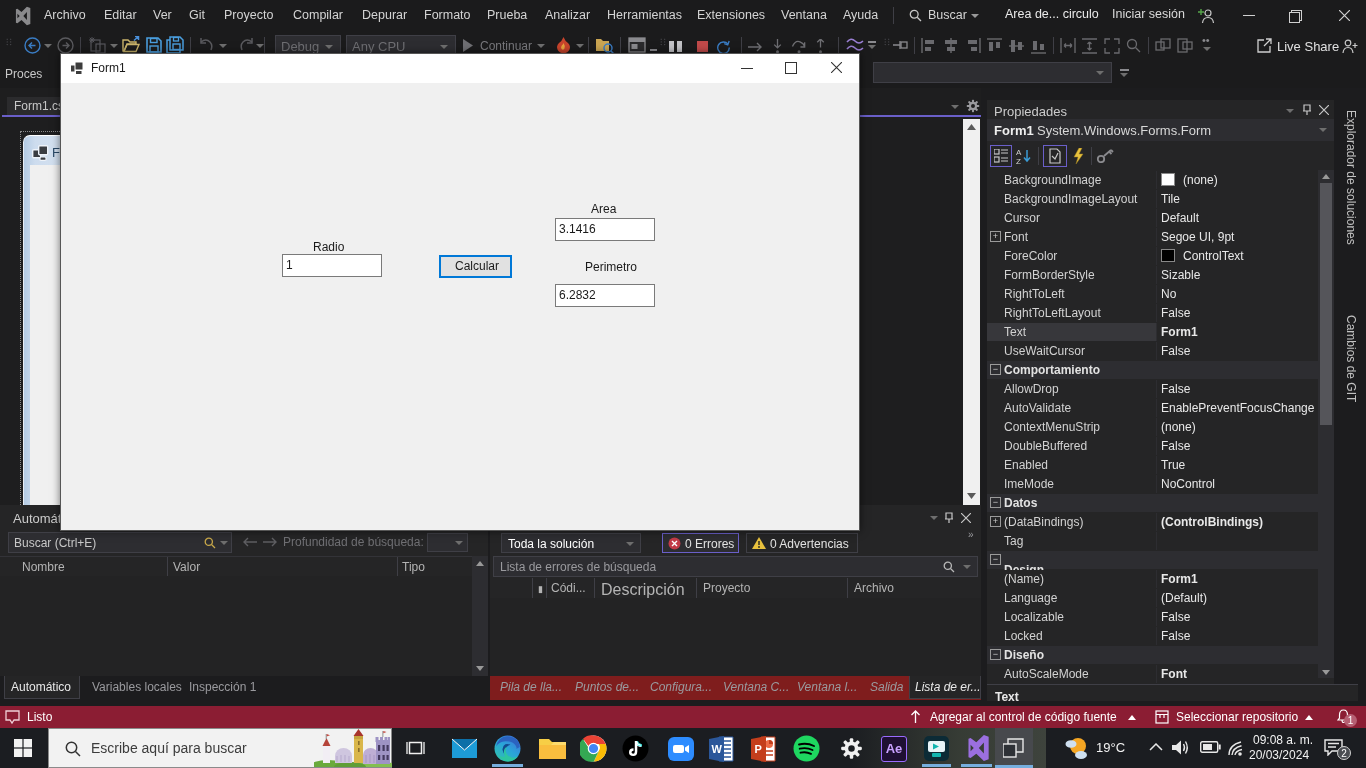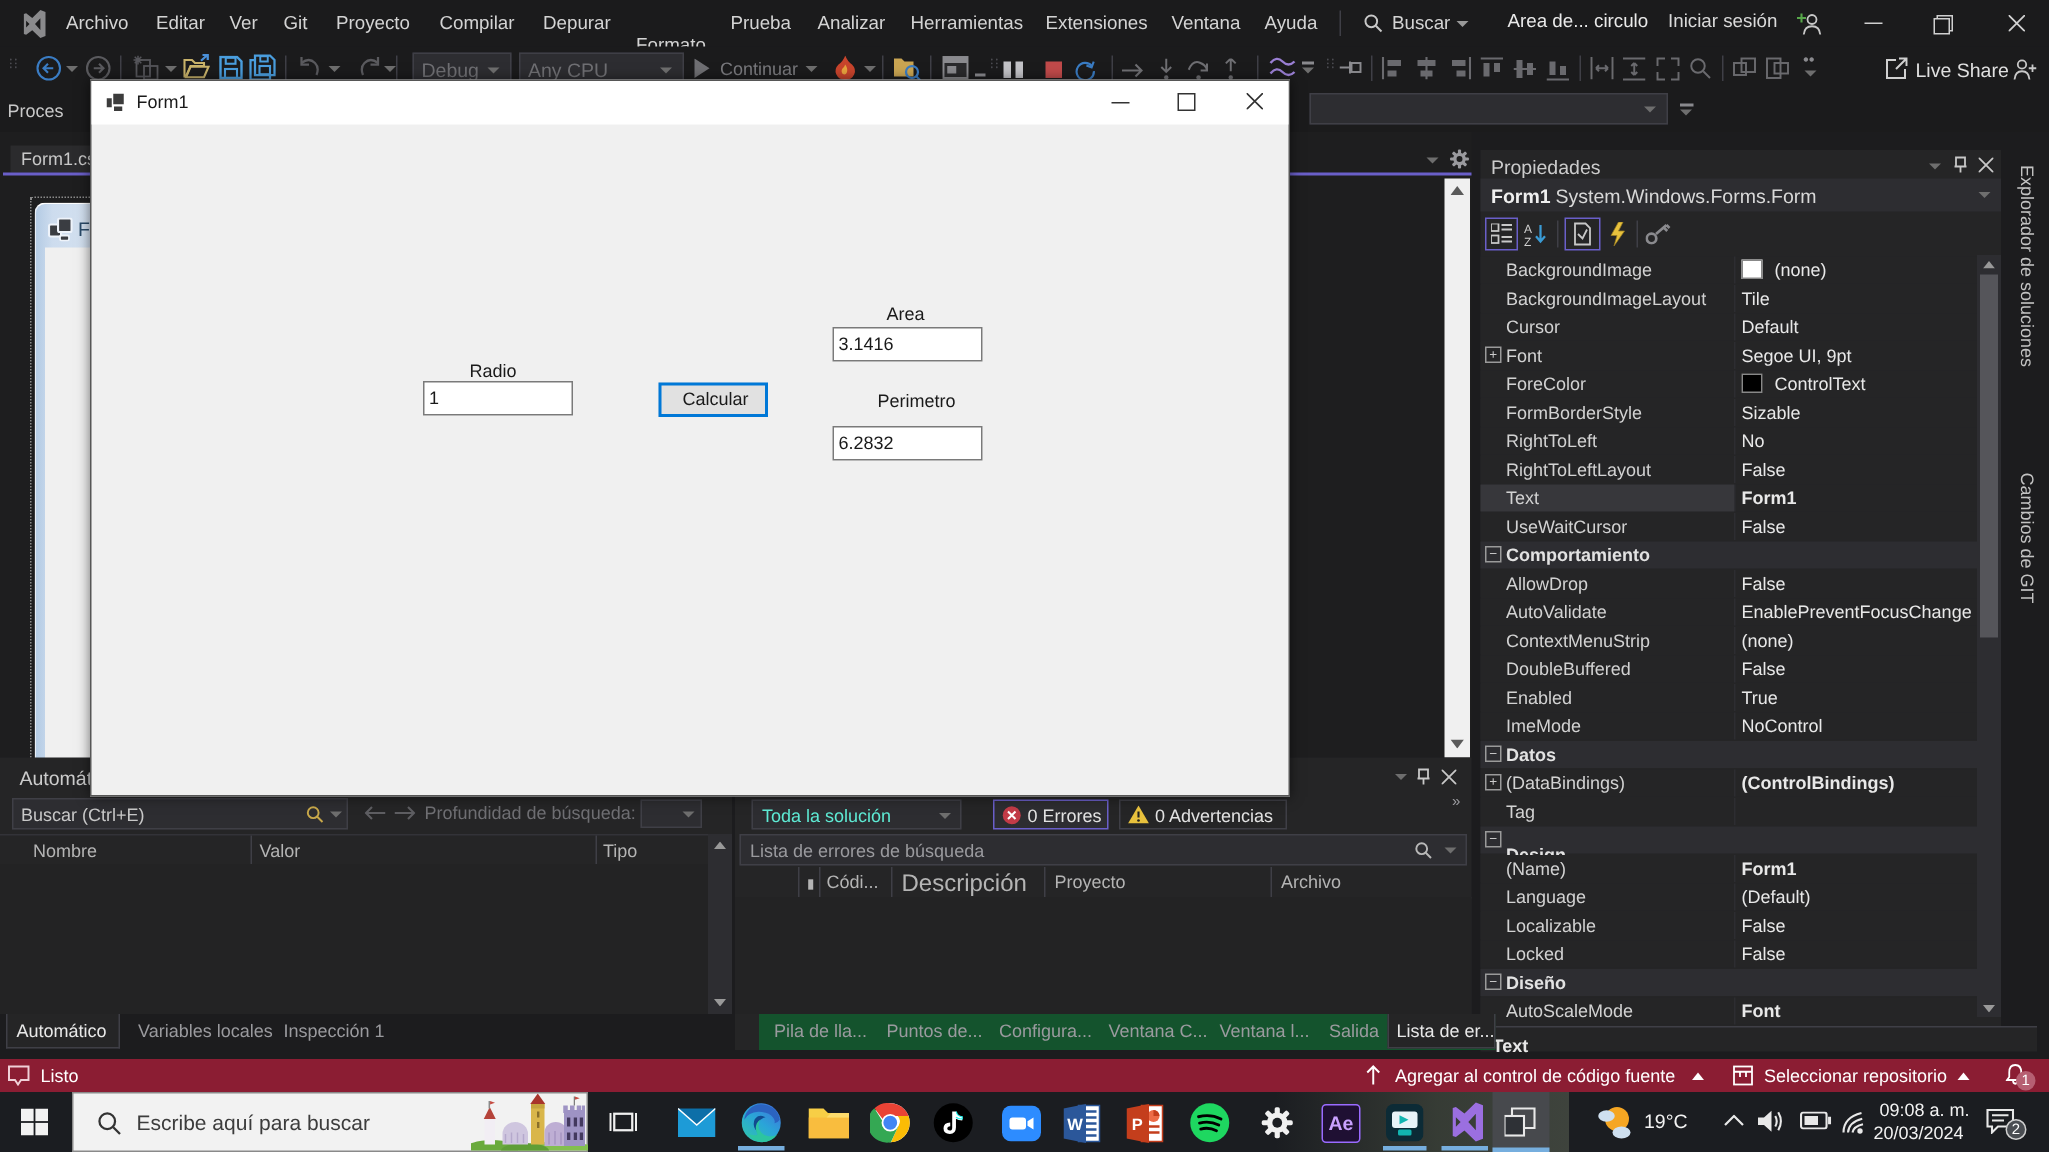--- a/index.html
+++ b/index.html
@@ -19,21 +19,21 @@
   <svg class="abs" style="left:12px;top:6px;" width="20" height="20" viewBox="0 0 24 24">
     <path fill-rule="evenodd" d="M17.9 0.8 L11.4 7.1 L6.5 3.4 L4.7 4.0 L4.7 20.0 L6.5 20.6 L11.4 16.9 L17.9 23.2 L22 21.6 L22 2.4 Z M6.5 14.7 L6.5 9.3 L9.2 12 Z M17.9 16.7 L13.6 12 L17.9 7.3 Z" fill="#8a8a8c"></path>
   </svg>
   <span class="abs menutxt" style="left:44px;top:8px;">Archivo</span>
   <span class="abs menutxt" style="left:104px;top:8px;">Editar</span>
   <span class="abs menutxt" style="left:153px;top:8px;">Ver</span>
   <span class="abs menutxt" style="left:189px;top:8px;">Git</span>
   <span class="abs menutxt" style="left:224px;top:8px;">Proyecto</span>
   <span class="abs menutxt" style="left:293px;top:8px;">Compilar</span>
   <span class="abs menutxt" style="left:362px;top:8px;">Depurar</span>
-  <span class="abs menutxt" style="left:424px;top:23px;">Formato</span>
+  <span class="abs menutxt" style="left:424px;top:8px;">Formato</span>
   <span class="abs menutxt" style="left:487px;top:8px;">Prueba</span>
   <span class="abs menutxt" style="left:545px;top:8px;">Analizar</span>
   <span class="abs menutxt" style="left:607px;top:8px;">Herramientas</span>
   <span class="abs menutxt" style="left:697px;top:8px;">Extensiones</span>
   <span class="abs menutxt" style="left:781px;top:8px;">Ventana</span>
   <span class="abs menutxt" style="left:843px;top:8px;">Ayuda</span>
   <div class="abs sep" style="left:893px;top:7px;height:17px;"></div>
   <svg class="abs" style="left:909px;top:9px;" width="13" height="13" viewBox="0 0 13 13">
       <circle cx="5.2" cy="5.2" r="3.9" fill="none" stroke="#c8c8c8" stroke-width="1.3"></circle>
       <line x1="8.2" y1="8.2" x2="12" y2="12" stroke="#c8c8c8" stroke-width="1.3"></line>
@@ -539,21 +539,21 @@
   <div class="abs caretg" style="left:440px;top:11px;"></div>
   <svg class="abs" style="left:454px;top:7px;" width="10" height="12" viewBox="0 0 10 12">
       <path d="M2 1 L8 1 L8 7 L2 7 Z M5 7 L5 11 M1 7 L9 7" stroke="#c8c8c8" stroke-width="1.2" fill="none"></path>
     </svg>
   <svg class="abs" style="left:471px;top:8px;" width="10" height="10" viewBox="0 0 10 10">
       <path d="M0 0 L10 10 M10 0 L0 10" stroke="#c8c8c8" stroke-width="1.2"></path>
     </svg>
   <span class="abs" style="left:478px;top:24px;color:#9a9a9e;font-size:10px;">»</span>
 
   <div class="abs combo" style="left:11px;top:28px;width:140px;height:20px;">
-    <span class="abs" style="left:6px;top:3px;color:#5eead4;font-size:12px;">Toda la solución</span>
+    <span class="abs" style="left:6px;top:3px;color:#ffffff;font-size:12px;">Toda la solución</span>
     <div class="abs caretg" style="right:6px;top:8px;"></div>
   </div>
   <div class="abs" style="left:172px;top:28px;width:77px;height:20px;background:#2d2d31;border:1px solid #6a5fc9;box-sizing:border-box;">
     <svg class="abs" style="left:5px;top:3px;" width="13" height="13" viewBox="0 0 13 13">
         <circle cx="6.5" cy="6.5" r="6" fill="#c23b47"></circle>
         <path d="M4 4 L9 9 M9 4 L4 9" stroke="#fff" stroke-width="1.4"></path>
       </svg>
     <span class="abs" style="left:22px;top:3px;color:#e2e2e2;font-size:12px;">0 Errores</span>
   </div>
   <div class="abs" style="left:256px;top:28px;width:112px;height:20px;background:#252526;border:1px solid #3f3f46;box-sizing:border-box;">
@@ -581,21 +581,21 @@
     <span class="abs" style="left:213px;top:3px;color:#b4b4b4;font-size:12px;">Proyecto</span>
     <span class="abs" style="left:364px;top:3px;color:#b4b4b4;font-size:12px;">Archivo</span>
     <div class="abs sep" style="left:42px;top:0;height:20px;"></div>
     <div class="abs sep" style="left:56px;top:0;height:20px;"></div>
     <div class="abs sep" style="left:104px;top:0;height:20px;"></div>
     <div class="abs sep" style="left:206px;top:0;height:20px;"></div>
     <div class="abs sep" style="left:357px;top:0;height:20px;"></div>
   </div>
   <div class="abs" style="left:0;top:93px;width:491px;height:78px;background:#232324;"></div>
 
-  <div class="abs" style="left:16px;top:171px;width:491px;height:24px;background:#14532d;">
+  <div class="abs" style="left:0;top:171px;width:491px;height:24px;background:#7f1d1d;font-style:italic;">
     <span class="abs" style="left:10px;top:4px;color:#9a9a9e;font-size:12px;">Pila de lla...</span>
     <span class="abs" style="left:85px;top:4px;color:#9a9a9e;font-size:12px;">Puntos de...</span>
     <span class="abs" style="left:160px;top:4px;color:#9a9a9e;font-size:12px;">Configura...</span>
     <span class="abs" style="left:233px;top:4px;color:#9a9a9e;font-size:12px;">Ventana C...</span>
     <span class="abs" style="left:307px;top:4px;color:#9a9a9e;font-size:12px;">Ventana l...</span>
     <span class="abs" style="left:380px;top:4px;color:#9a9a9e;font-size:12px;">Salida</span>
     <div class="abs" style="left:419px;top:0px;width:72px;height:23px;background:#252526;border:1px solid #3f3f46;border-top:none;box-sizing:border-box;"></div>
     <span class="abs" style="left:425px;top:4px;color:#e8e8e8;font-size:12px;">Lista de er...</span>
   </div>
 </div>

